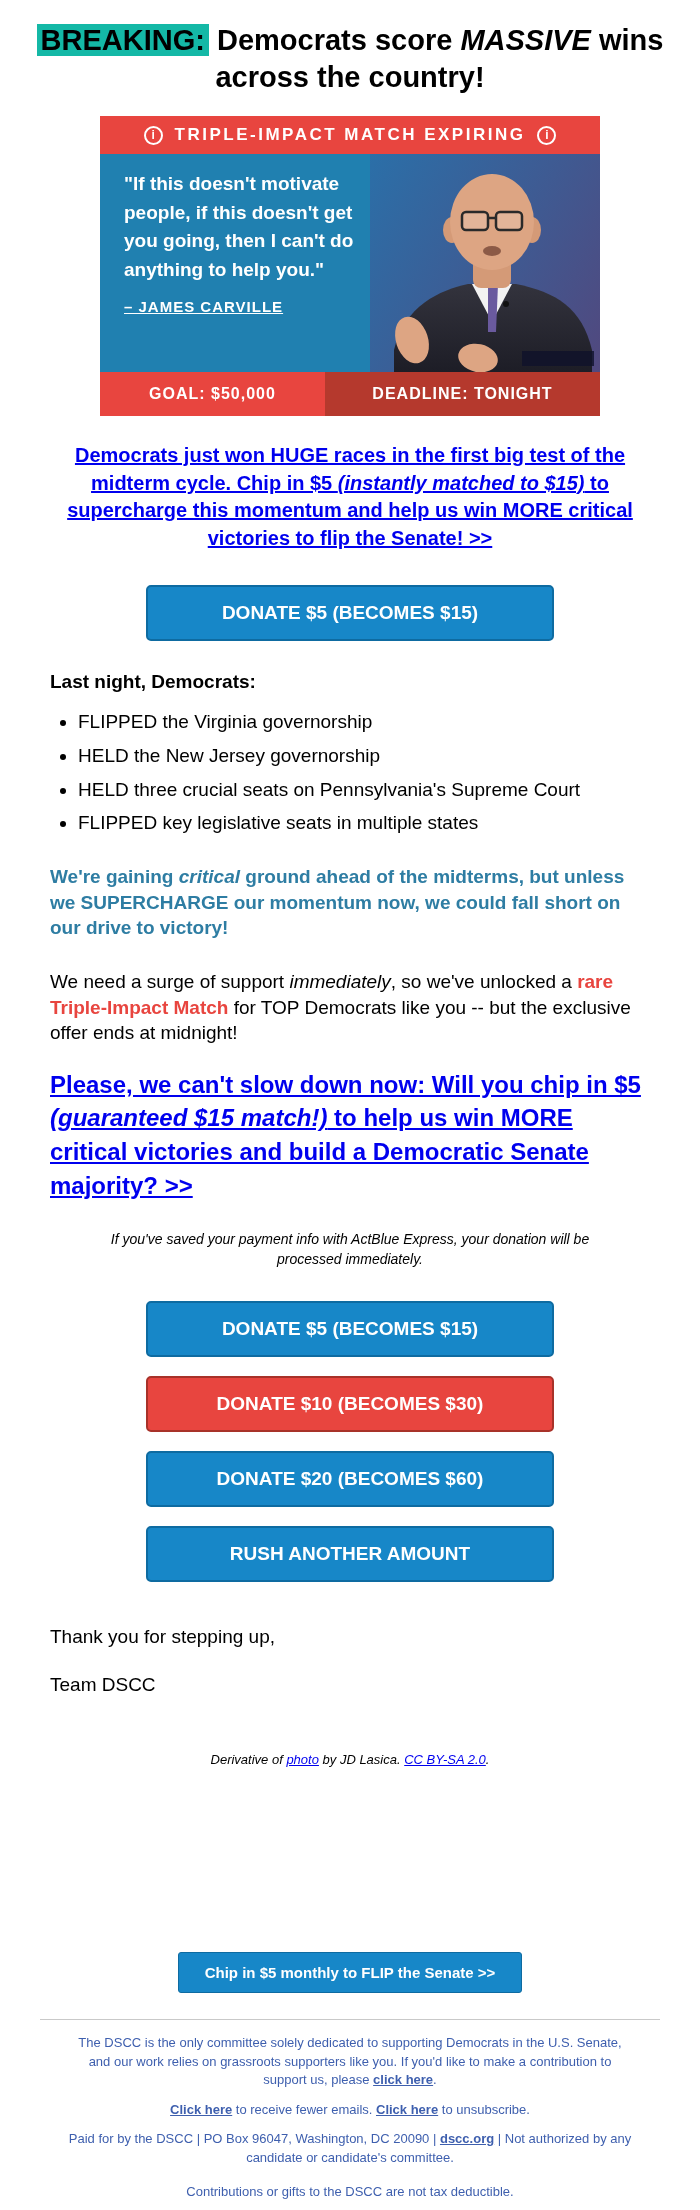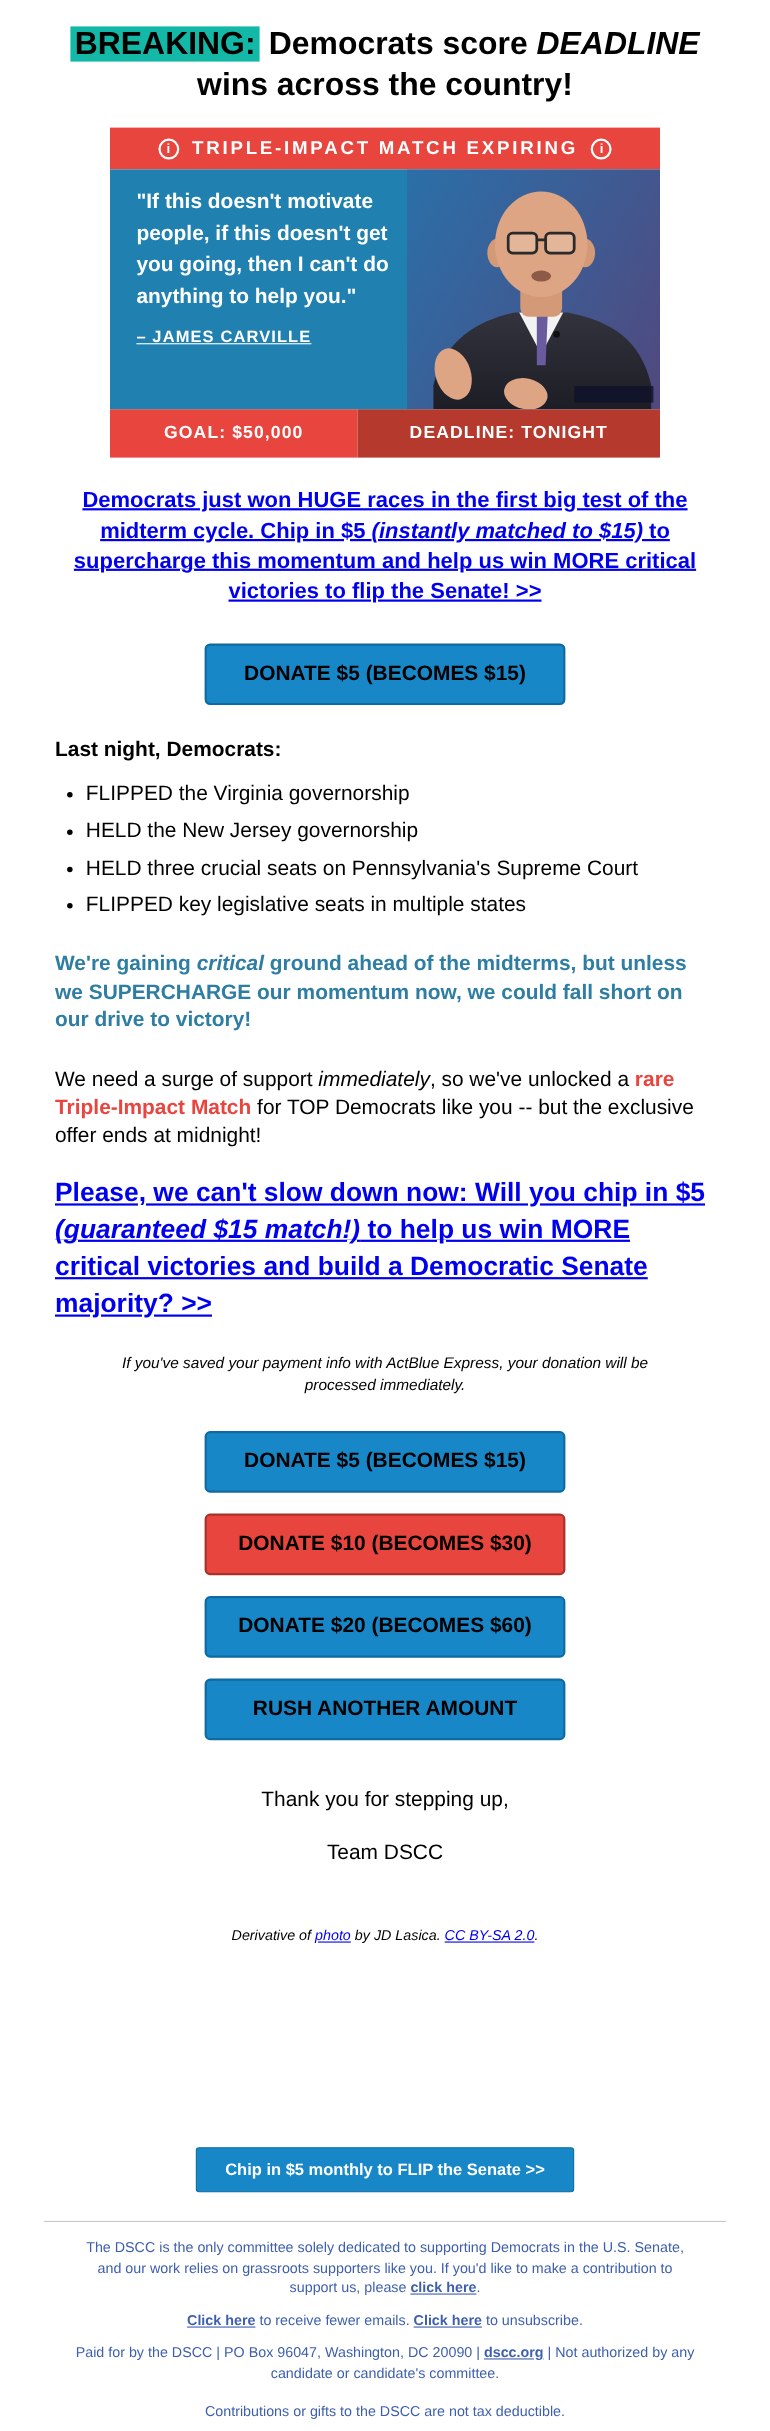--- a/index.html
+++ b/index.html
@@ -27,35 +27,35 @@
   .hero-bottom .deadline-cell { flex: 1; background: #b5392d; display: flex; align-items: center; justify-content: center; }
 
   
   a.big-link { display: block; color: #0000ee; font-weight: bold; text-decoration: underline; cursor: pointer; }
   .lead-link { margin: 26px 34px 0; text-align: center; font-size: 20px; line-height: 1.38; }
   .second-link { margin: 22px 50px 0; text-align: left; font-size: 24px; line-height: 1.4; }
   a.big-link em { font-style: italic; }
 
   
   .btn-row { text-align: center; margin-top: 32px; }
-  .btn { display: inline-block; width: 328px; padding: 15px 0; background: #1787c8; border: 2px solid #0e6ba1; border-radius: 5px; color: #000000; font-weight: bold; font-size: 19px; text-align: center; text-decoration: none; cursor: pointer; }
+  .btn { display: inline-block; width: 408px; padding: 15px 0; background: #1787c8; border: 2px solid #0e6ba1; border-radius: 5px; color: #ffffff; font-weight: bold; font-size: 19px; text-align: center; text-decoration: none; cursor: pointer; }
   .btn.red { background: #e8453f; border-color: #a83229; }
   .donate-stack { display: flex; flex-direction: column; align-items: center; gap: 19px; margin-top: 32px; }
 
   
   .body-text { margin: 28px 50px 0; font-size: 19px; line-height: 1.35; }
   .bold { font-weight: bold; }
   ul.wins { margin: 16px 50px 0 78px; padding: 0; font-size: 19px; line-height: 1.3; }
   ul.wins li { margin-bottom: 9px; }
   .teal { color: #2e7da3; font-weight: bold; }
   .red-strong { color: #e8453f; font-weight: bold; }
 
   .express-note { margin: 28px 95px 0; text-align: center; font-style: italic; font-size: 14px; line-height: 1.4; }
 
-  .signoff { margin: 44px 50px 0; font-size: 19px; text-align: center; }
+  .signoff { margin: 44px 50px 0; font-size: 19px; }
   .signoff-2 { margin-top: 26px; }
 
   .photo-credit { margin: 56px 40px 0; text-align: center; font-style: italic; font-size: 13px; }
   .photo-credit a { color: #0000ee; text-decoration: underline; cursor: pointer; }
 
   .spacer { height: 185px; }
 
   
   .monthly-row { text-align: center; }
   .monthly-btn { display: inline-block; background: #1787c8; border: 1px solid #0e6ba1; border-radius: 3px; color: #fff; font-weight: bold; font-size: 15px; padding: 11px 26px; text-decoration: none; cursor: pointer; }
@@ -63,21 +63,21 @@
   .footer { text-align: center; color: #3e5fae; font-size: 13px; line-height: 1.42; margin: 0 68px; padding-bottom: 36px; }
   .footer p { margin: 11px 0; }
   .footer a { color: #3e5fae; font-weight: bold; text-decoration: underline; cursor: pointer; }
   .footer .last { margin-top: 16px; }
 </style>
 </head>
 <body>
 
 <div class="email">
 
-  <h1 class="headline"><span class="hl">BREAKING:</span><span> Democrats score </span><em>DEADLINE</em><span> wins across the country!</span></h1>
+  <h1 class="headline"><span class="hl">BREAKING:</span><span> Democrats score </span><em>MASSIVE</em><span> wins across the country!</span></h1>
 
   <div class="hero">
     <div class="hero-top">
       <span class="info-circle">i</span>
       <span>TRIPLE-IMPACT MATCH EXPIRING</span>
       <span class="info-circle">i</span>
     </div>
     <div class="hero-main">
       <div class="hero-quote">
         <div>"If this doesn't motivate people, if this doesn't get you going, then I can't do anything to help you."</div>

